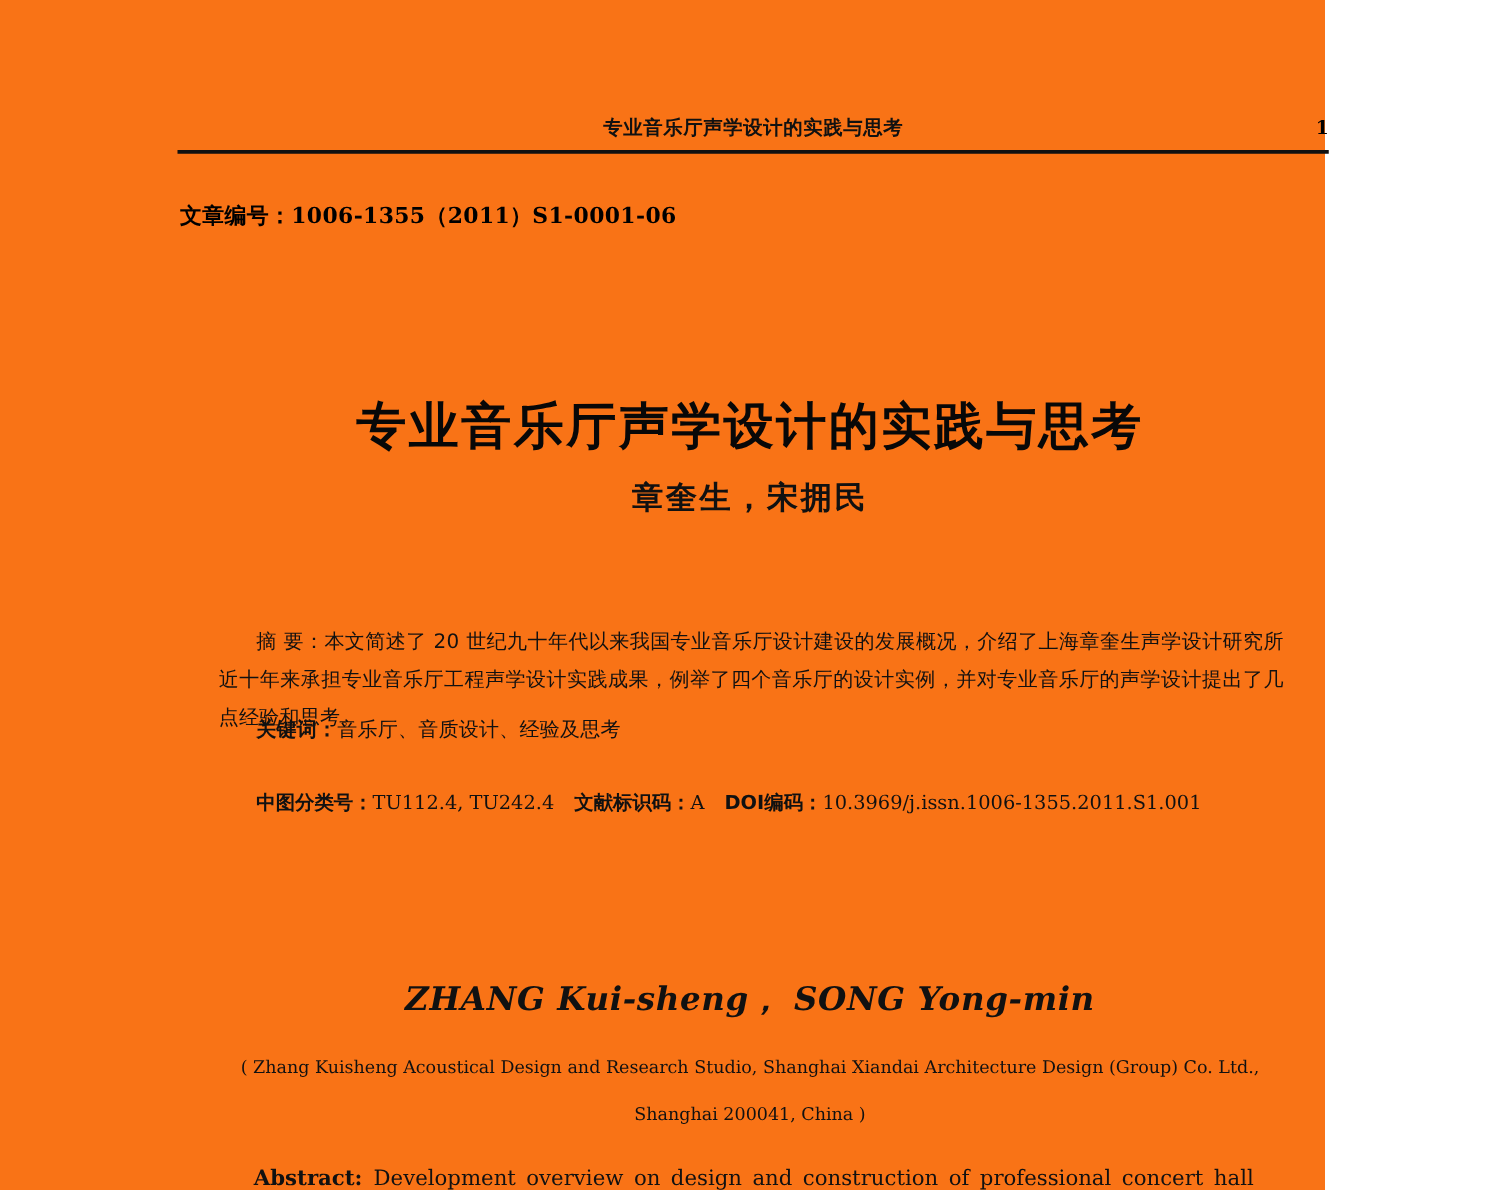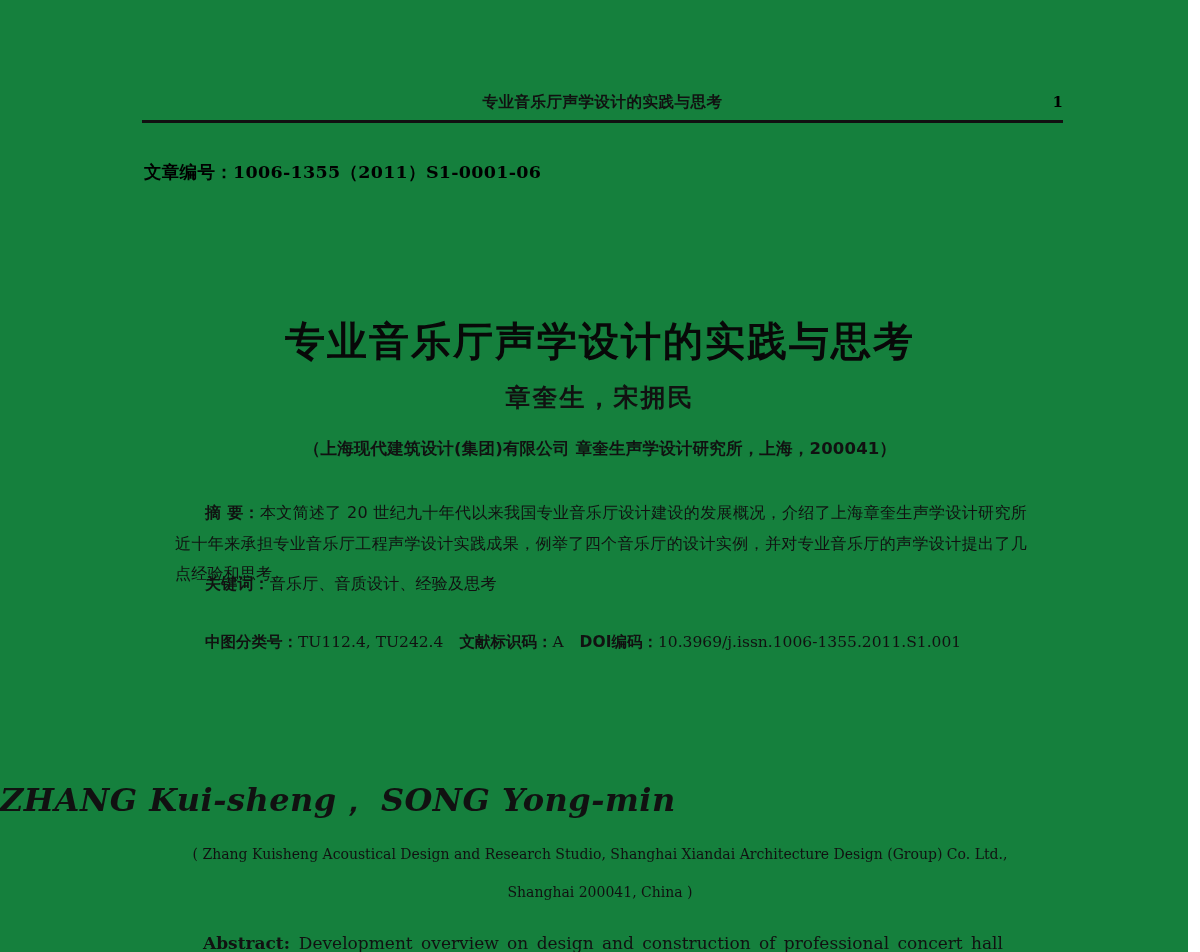--- a/index.html
+++ b/index.html
@@ -12,23 +12,23 @@
     width: 1200px;
     height: 952px;
     overflow: hidden;
     font-family: "DejaVu Serif", "Liberation Serif", serif;
     color: #000000;
     position: relative;
   }
 
   .page {
     position: relative;
-    width: 1188px;
+    width: 1060px;
     height: 952px;
-    background: #15803d;
+    background: #f97316;
   }
 
   
   .running-header {
     position: absolute;
     left: 142px;
     top: 92px;
     width: 921px;
     height: 30px;
   }
@@ -123,21 +123,21 @@
     top: 498px;
     width: 852px;
     font-family: "DejaVu Sans", "Liberation Sans", sans-serif;
     font-size: 16px;
     line-height: 30.5px;
     text-align: justify;
     color: #111;
     letter-spacing: 0.2px;
   }
   .cn-abstract .lbl {
-    font-weight: 700;
+    font-weight: 400;
     padding-left: 30px;
   }
 
   .cn-keywords {
     position: absolute;
     left: 205px;
     top: 571px;
     font-family: "DejaVu Sans", "Liberation Sans", sans-serif;
     font-size: 16px;
     line-height: 26px;
@@ -173,23 +173,23 @@
     font-weight: 700;
     line-height: 40px;
     color: #080808;
     letter-spacing: -0.2px;
   }
   .en-authors {
     position: absolute;
     left: 0;
     top: 783px;
     width: 1200px;
-    text-align: left;
-    font-family: "DejaVu Serif", "Liberation Serif", serif;
-    font-size: 32px;
+    text-align: center;
+    font-family: "DejaVu Serif", "Liberation Serif", serif;
+    font-size: 26px;
     font-style: italic;
     font-weight: 600;
     line-height: 34px;
     letter-spacing: 0.5px;
     color: #111;
   }
   .en-affil {
     position: absolute;
     left: 180px;
     top: 835px;
@@ -223,21 +223,20 @@
     <div class="running-header-pageno">1</div>
   </div>
   <div class="header-rule"></div>
 
   <div class="article-number">文章编号：1006-1355（2011）S1-0001-06</div>
 
   <h1 class="cn-title">专业音乐厅声学设计的实践与思考</h1>
 
   <div class="cn-authors">章奎生，宋拥民</div>
 
-  <div class="cn-affil">（上海现代建筑设计(集团)有限公司 章奎生声学设计研究所，上海，200041）</div>
 
   <div class="cn-abstract">
     <span class="lbl">摘 要：</span><span>本文简述了 20 世纪九十年代以来我国专业音乐厅设计建设的发展概况，介绍了上海章奎生声学设计研究所近十年来承担专业音乐厅工程声学设计实践成果，例举了四个音乐厅的设计实例，并对专业音乐厅的声学设计提出了几点经验和思考。</span>
   </div>
 
   <div class="cn-keywords">
     <span class="lbl">关键词：</span><span>音乐厅、音质设计、经验及思考</span>
   </div>
 
   <div class="cn-clc">

